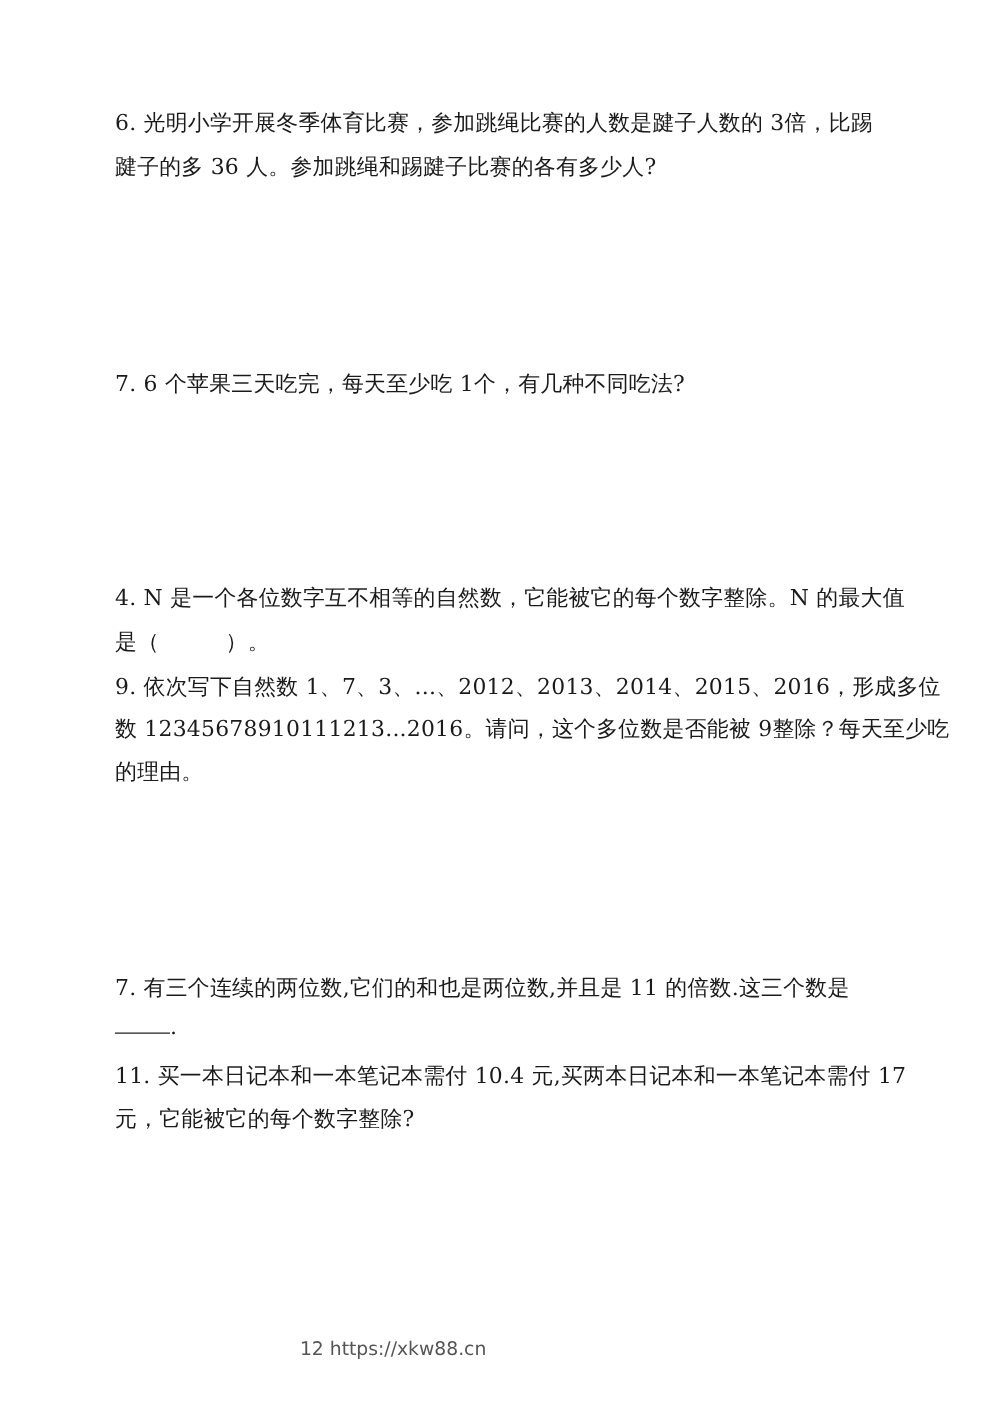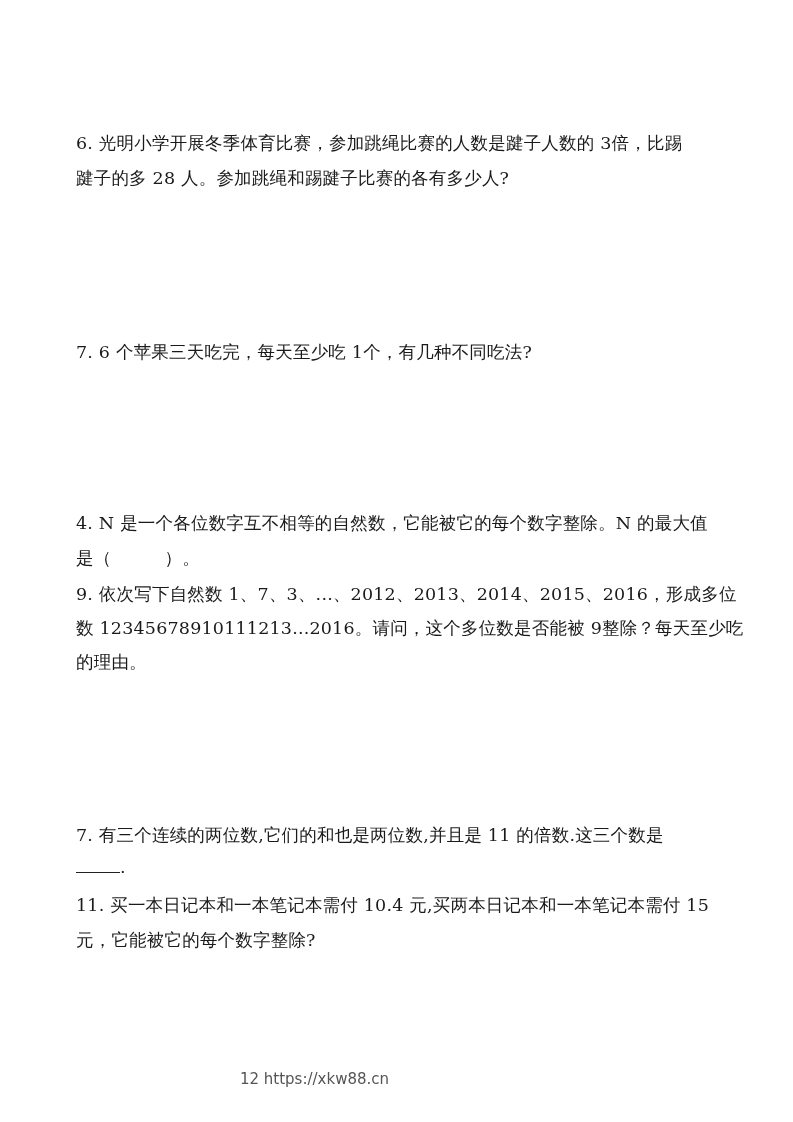--- a/index.html
+++ b/index.html
@@ -1,28 +1,28 @@
 <!DOCTYPE html>
 <html><head>
   <meta charset="utf-8">
   <style>
     html, body { margin: 0; padding: 0; background: #ffffff; }
     body { width: 793px; height: 1122px; position: relative; overflow: hidden;
            font-family: "DejaVu Serif", "Liberation Serif", serif; color: #1a1a1a; }
-    .line { position: absolute; left: 76px; font-size: 17.5px; white-space: nowrap; letter-spacing: 0.2px; margin-top: 45px; }
+    .line { position: absolute; left: 92px; font-size: 17.5px; white-space: nowrap; letter-spacing: 0.2px; }
     .footer { position: absolute; top: 1070px; left: 0; width: 629px; text-align: center;
               font-family: "DejaVu Sans", "Liberation Sans", sans-serif; font-size: 15px; color: #555; }
     .blank { display: inline-block; width: 44px; border-bottom: 1.5px solid #222; height: 14px; vertical-align: baseline; }
   </style>
 </head>
 <body>
 
 <div>
   <div class="line" style="top:86px">6. 光明小学开展冬季体育比赛，参加跳绳比赛的人数是踺子人数的 3倍，比踢</div>
-  <div class="line" style="top:121px">踺子的多 28 人。参加跳绳和踢踺子比赛的各有多少人?</div>
+  <div class="line" style="top:121px">踺子的多 36 人。参加跳绳和踢踺子比赛的各有多少人?</div>
 </div>
 
 <div>
   <div class="line" style="top:295px">7. 6 个苹果三天吃完，每天至少吃 1个，有几种不同吃法?</div>
 </div>
 
 <div>
   <div class="line" style="top:466px">4. N 是一个各位数字互不相等的自然数，它能被它的每个数字整除。N 的最大值</div>
   <div class="line" style="top:501px">是（　　　）。</div>
 </div>
@@ -34,20 +34,20 @@
 </div>
 
 <div>
   <div class="line" style="top:778px">7. 有三个连续的两位数,它们的和也是两位数,并且是 11 的倍数.这三个数是</div>
   <div class="line" style="top:812px">
     <span class="blank"></span><span>.</span>
   </div>
 </div>
 
 <div>
-  <div class="line" style="top:848px">11. 买一本日记本和一本笔记本需付 10.4 元,买两本日记本和一本笔记本需付 15</div>
+  <div class="line" style="top:848px">11. 买一本日记本和一本笔记本需付 10.4 元,买两本日记本和一本笔记本需付 17</div>
   <div class="line" style="top:883px">元，它能被它的每个数字整除?</div>
 </div>
 
 <div class="footer">
   <span>12</span>
   <span>https://xkw88.cn</span>
 </div>
 
 </body></html>

